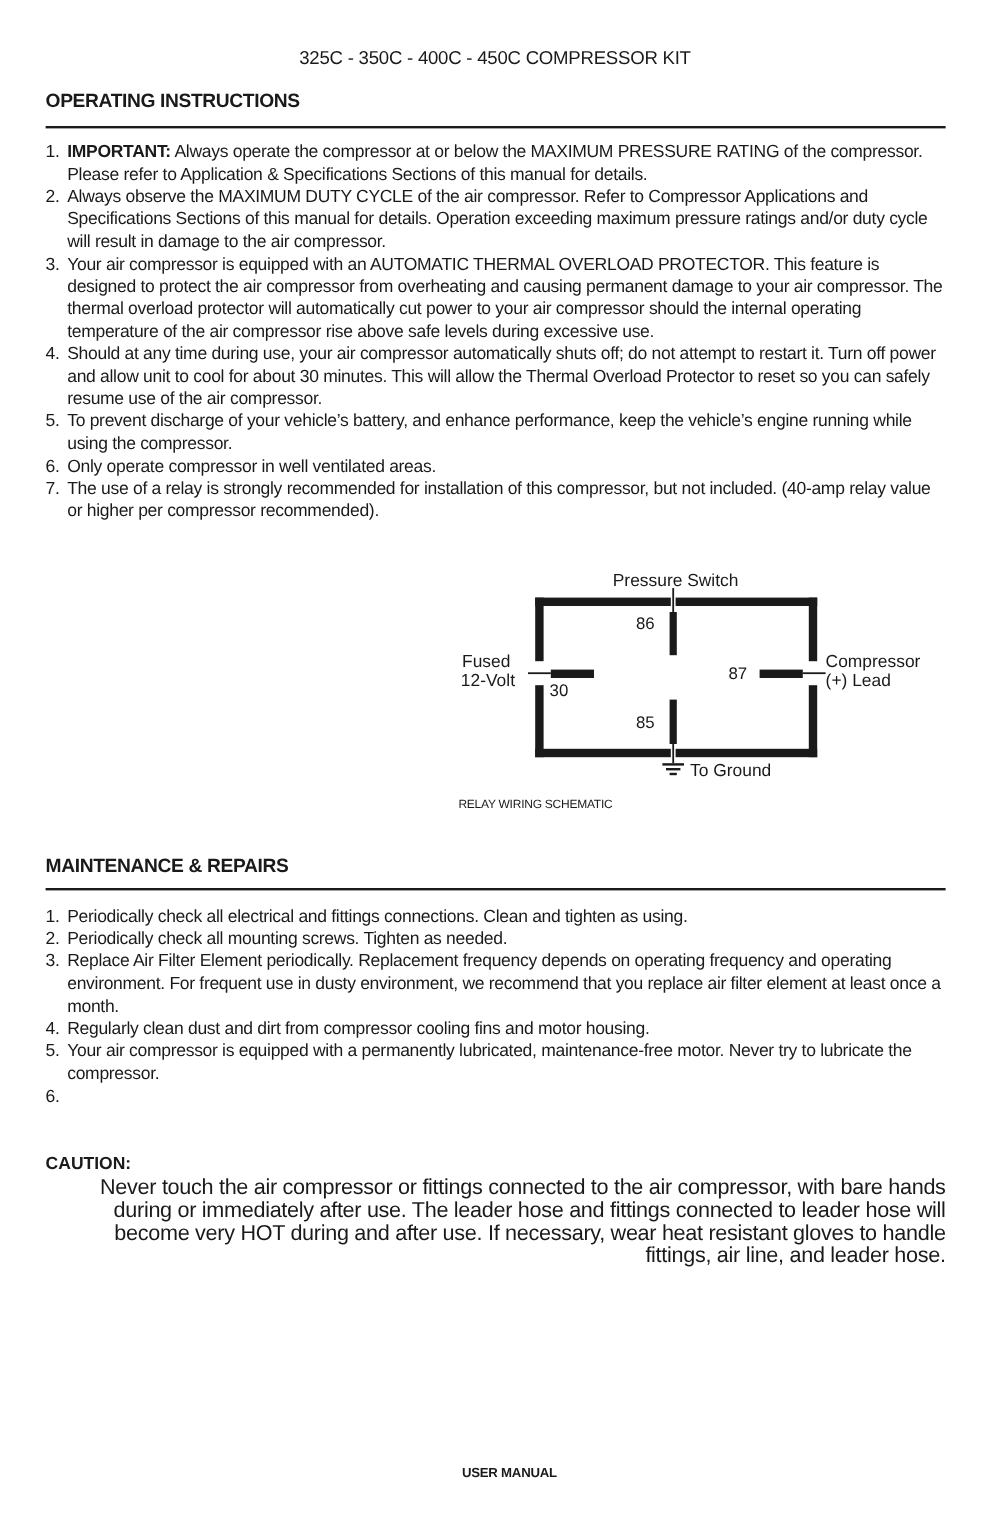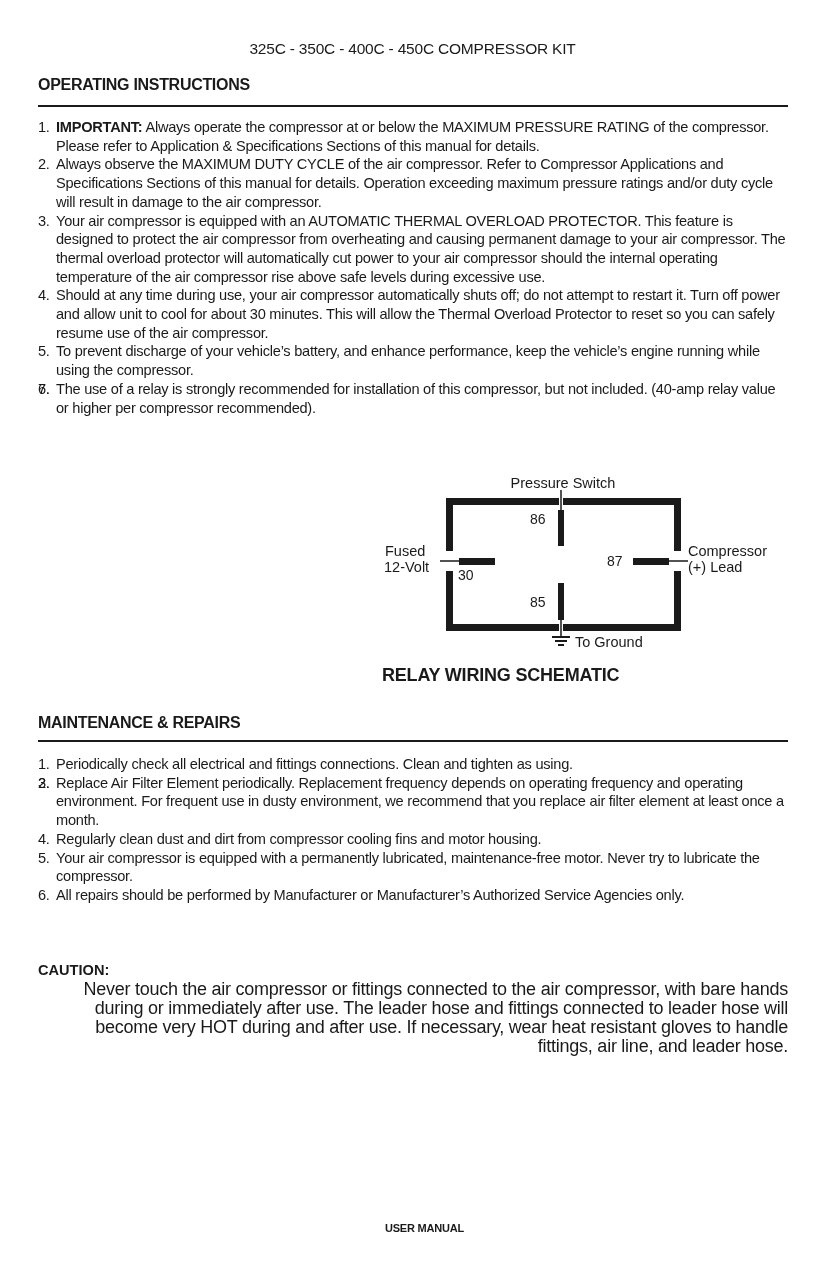--- a/index.html
+++ b/index.html
@@ -20,21 +20,21 @@
     position: absolute; left: 38px; width: 750px; margin: 0; padding: 0;
     list-style: none; font-size: 14.6px; line-height: 18.7px; letter-spacing: -0.25px;
   }
   ol.instr li { position: relative; padding-left: 18px; }
   ol.instr li .num { position: absolute; left: 0; top: 0; }
   .bold { font-weight: bold; }
   .schematic { position: absolute; left: 375px; top: 470px; width: 420px; height: 220px; }
   .schematic svg text { font-family: "Liberation Sans", sans-serif; fill: #1a1a1a; }
   .schem-caption {
     position: absolute; left: 382px; top: 665px;
-    font-weight: bold; font-size: 18px; letter-spacing: -0.2px;
+    font-weight: normal; font-size: 10px; letter-spacing: -0.2px;
   }
   .caution-head { position: absolute; left: 38px; top: 962px; font-weight: bold; font-size: 14.6px; }
   .caution-body {
     position: absolute; left: 38px; top: 980px; width: 750px;
     font-size: 18px; line-height: 19px; letter-spacing: -0.25px; text-align: right;
   }
   .footer {
     position: absolute; top: 1222px; left: 12px; width: 825px; text-align: center;
     font-weight: bold; font-size: 11px; letter-spacing: -0.2px;
   }
@@ -57,21 +57,21 @@
   <li>
     <span class="num">3.</span><span>Your air compressor is equipped with an AUTOMATIC THERMAL OVERLOAD PROTECTOR.  This feature is designed to protect the air compressor from overheating and causing permanent damage to your air compressor. The thermal overload protector will automatically cut power to your air compressor should the internal operating temperature of the air compressor rise above safe levels during excessive use.</span>
   </li>
   <li>
     <span class="num">4.</span><span>Should at any time during use, your air compressor automatically shuts off; do not attempt to restart it.  Turn off power and allow unit to cool for about 30 minutes. This will allow the Thermal Overload Protector to reset so you can safely resume use of the air compressor.</span>
   </li>
   <li>
     <span class="num">5.</span><span>To prevent discharge of your vehicle’s battery, and enhance performance, keep the vehicle’s engine running while using the compressor.</span>
   </li>
   <li>
-    <span class="num">6.</span>
+    <span class="num">6.</span><span>Only operate compressor in well ventilated areas.</span>
   </li>
   <li>
     <span class="num">7.</span><span>The use of a relay is strongly recommended for installation of this compressor, but not included. (40-amp relay value or higher per compressor recommended).</span>
   </li>
 </ol>
 
 <div class="schematic">
   <svg width="420" height="200" viewBox="0 0 420 200" xmlns="http://www.w3.org/2000/svg">
 
     <g fill="#1a1a1a">
@@ -124,32 +124,32 @@
 <div class="schem-caption">RELAY WIRING SCHEMATIC</div>
 
 <div class="section-head" style="top:714px;">MAINTENANCE &amp; REPAIRS</div>
 <div class="rule" style="top:740px;"></div>
 
 <ol class="instr" style="top:755px;">
   <li>
     <span class="num">1.</span><span>Periodically check all electrical and fittings connections.  Clean and tighten as using.</span>
   </li>
   <li>
-    <span class="num">2.</span>
+    <span class="num">2.</span><span>Periodically check all mounting screws.  Tighten as needed.</span>
   </li>
   <li>
     <span class="num">3.</span><span>Replace Air Filter Element periodically. Replacement frequency depends on operating frequency and operating environment.  For frequent use in dusty environment, we recommend that you replace air filter element at least once a month.</span>
   </li>
   <li>
     <span class="num">4.</span><span>Regularly clean dust and dirt from compressor cooling fins and motor housing.</span>
   </li>
   <li>
     <span class="num">5.</span><span>Your air compressor is equipped with a permanently lubricated, maintenance-free motor. Never try to lubricate the compressor.</span>
   </li>
   <li>
-    <span class="num">6.</span><span>All repairs should be performed by Manufacturer or Manufacturer’s Authorized Service Agencies only.</span>
+    <span class="num">6.</span>
   </li>
 </ol>
 
 <div class="caution-head">CAUTION:</div>
 <div class="caution-body">Never touch the air compressor or fittings connected to the air compressor, with bare hands during or immediately after use. The leader hose and fittings connected to leader hose will become very HOT during and after use. If necessary, wear heat resistant gloves to handle fittings, air line, and leader hose.</div>
 
 <div class="footer">USER MANUAL</div>
 
 </body></html>

